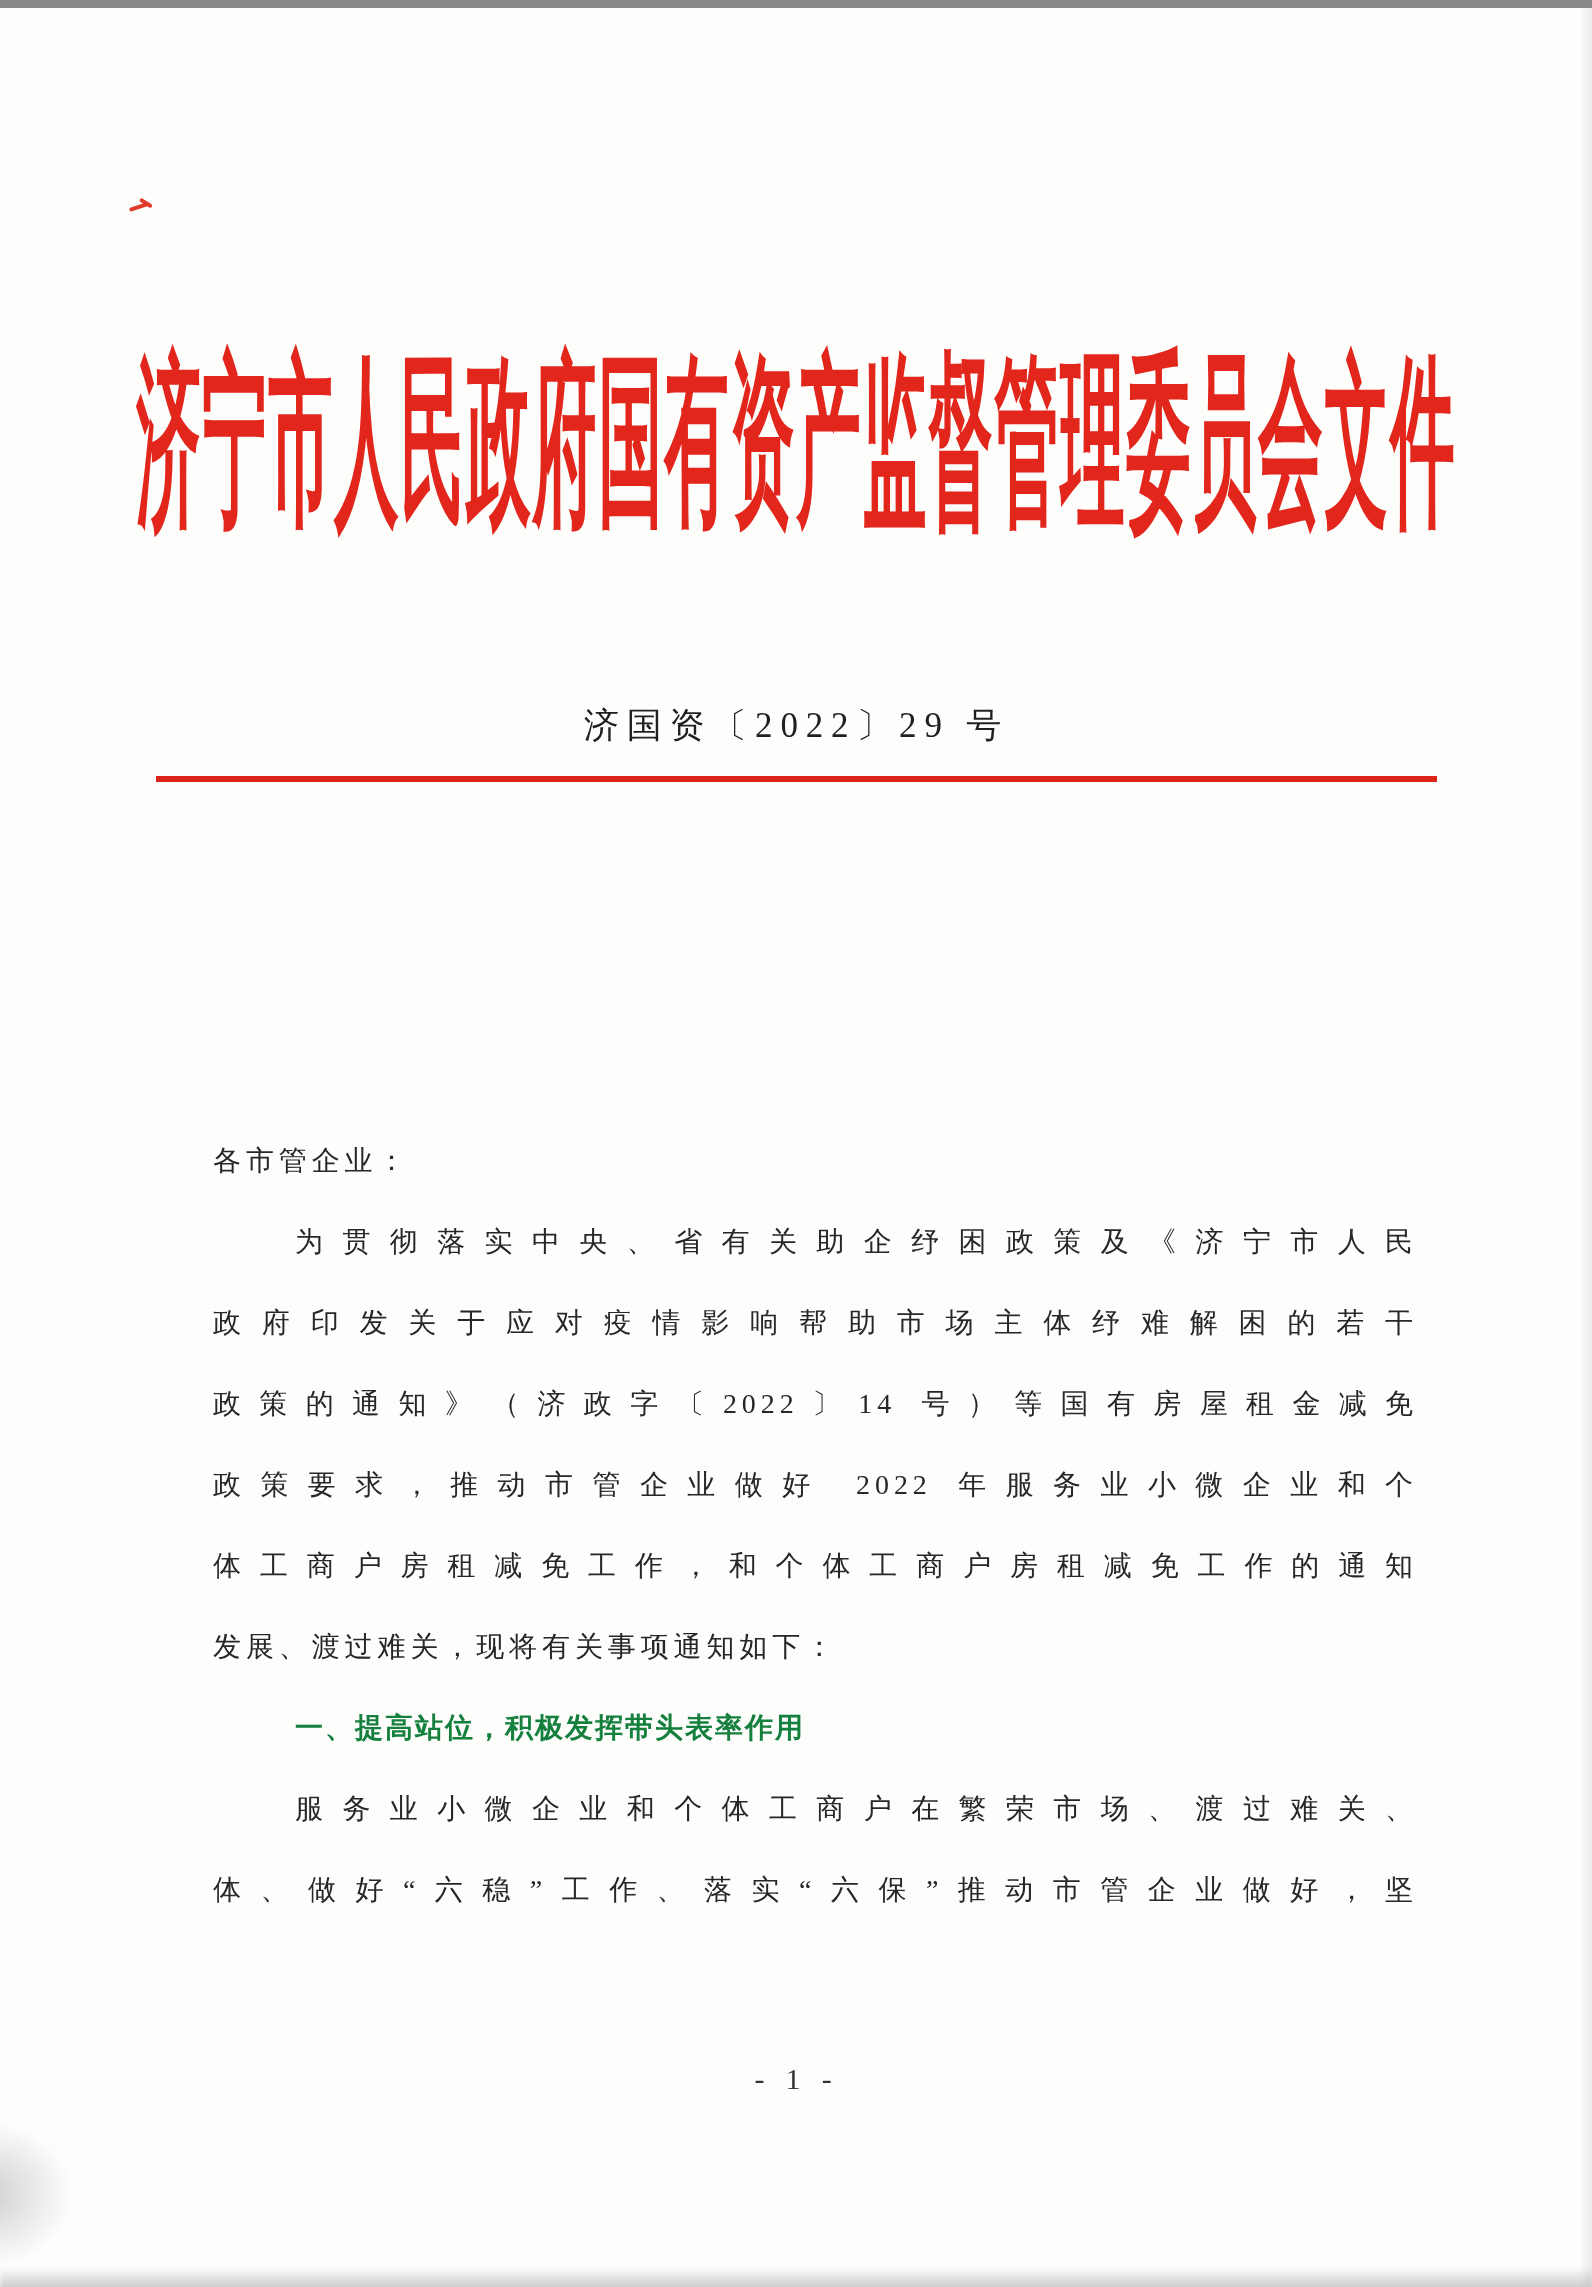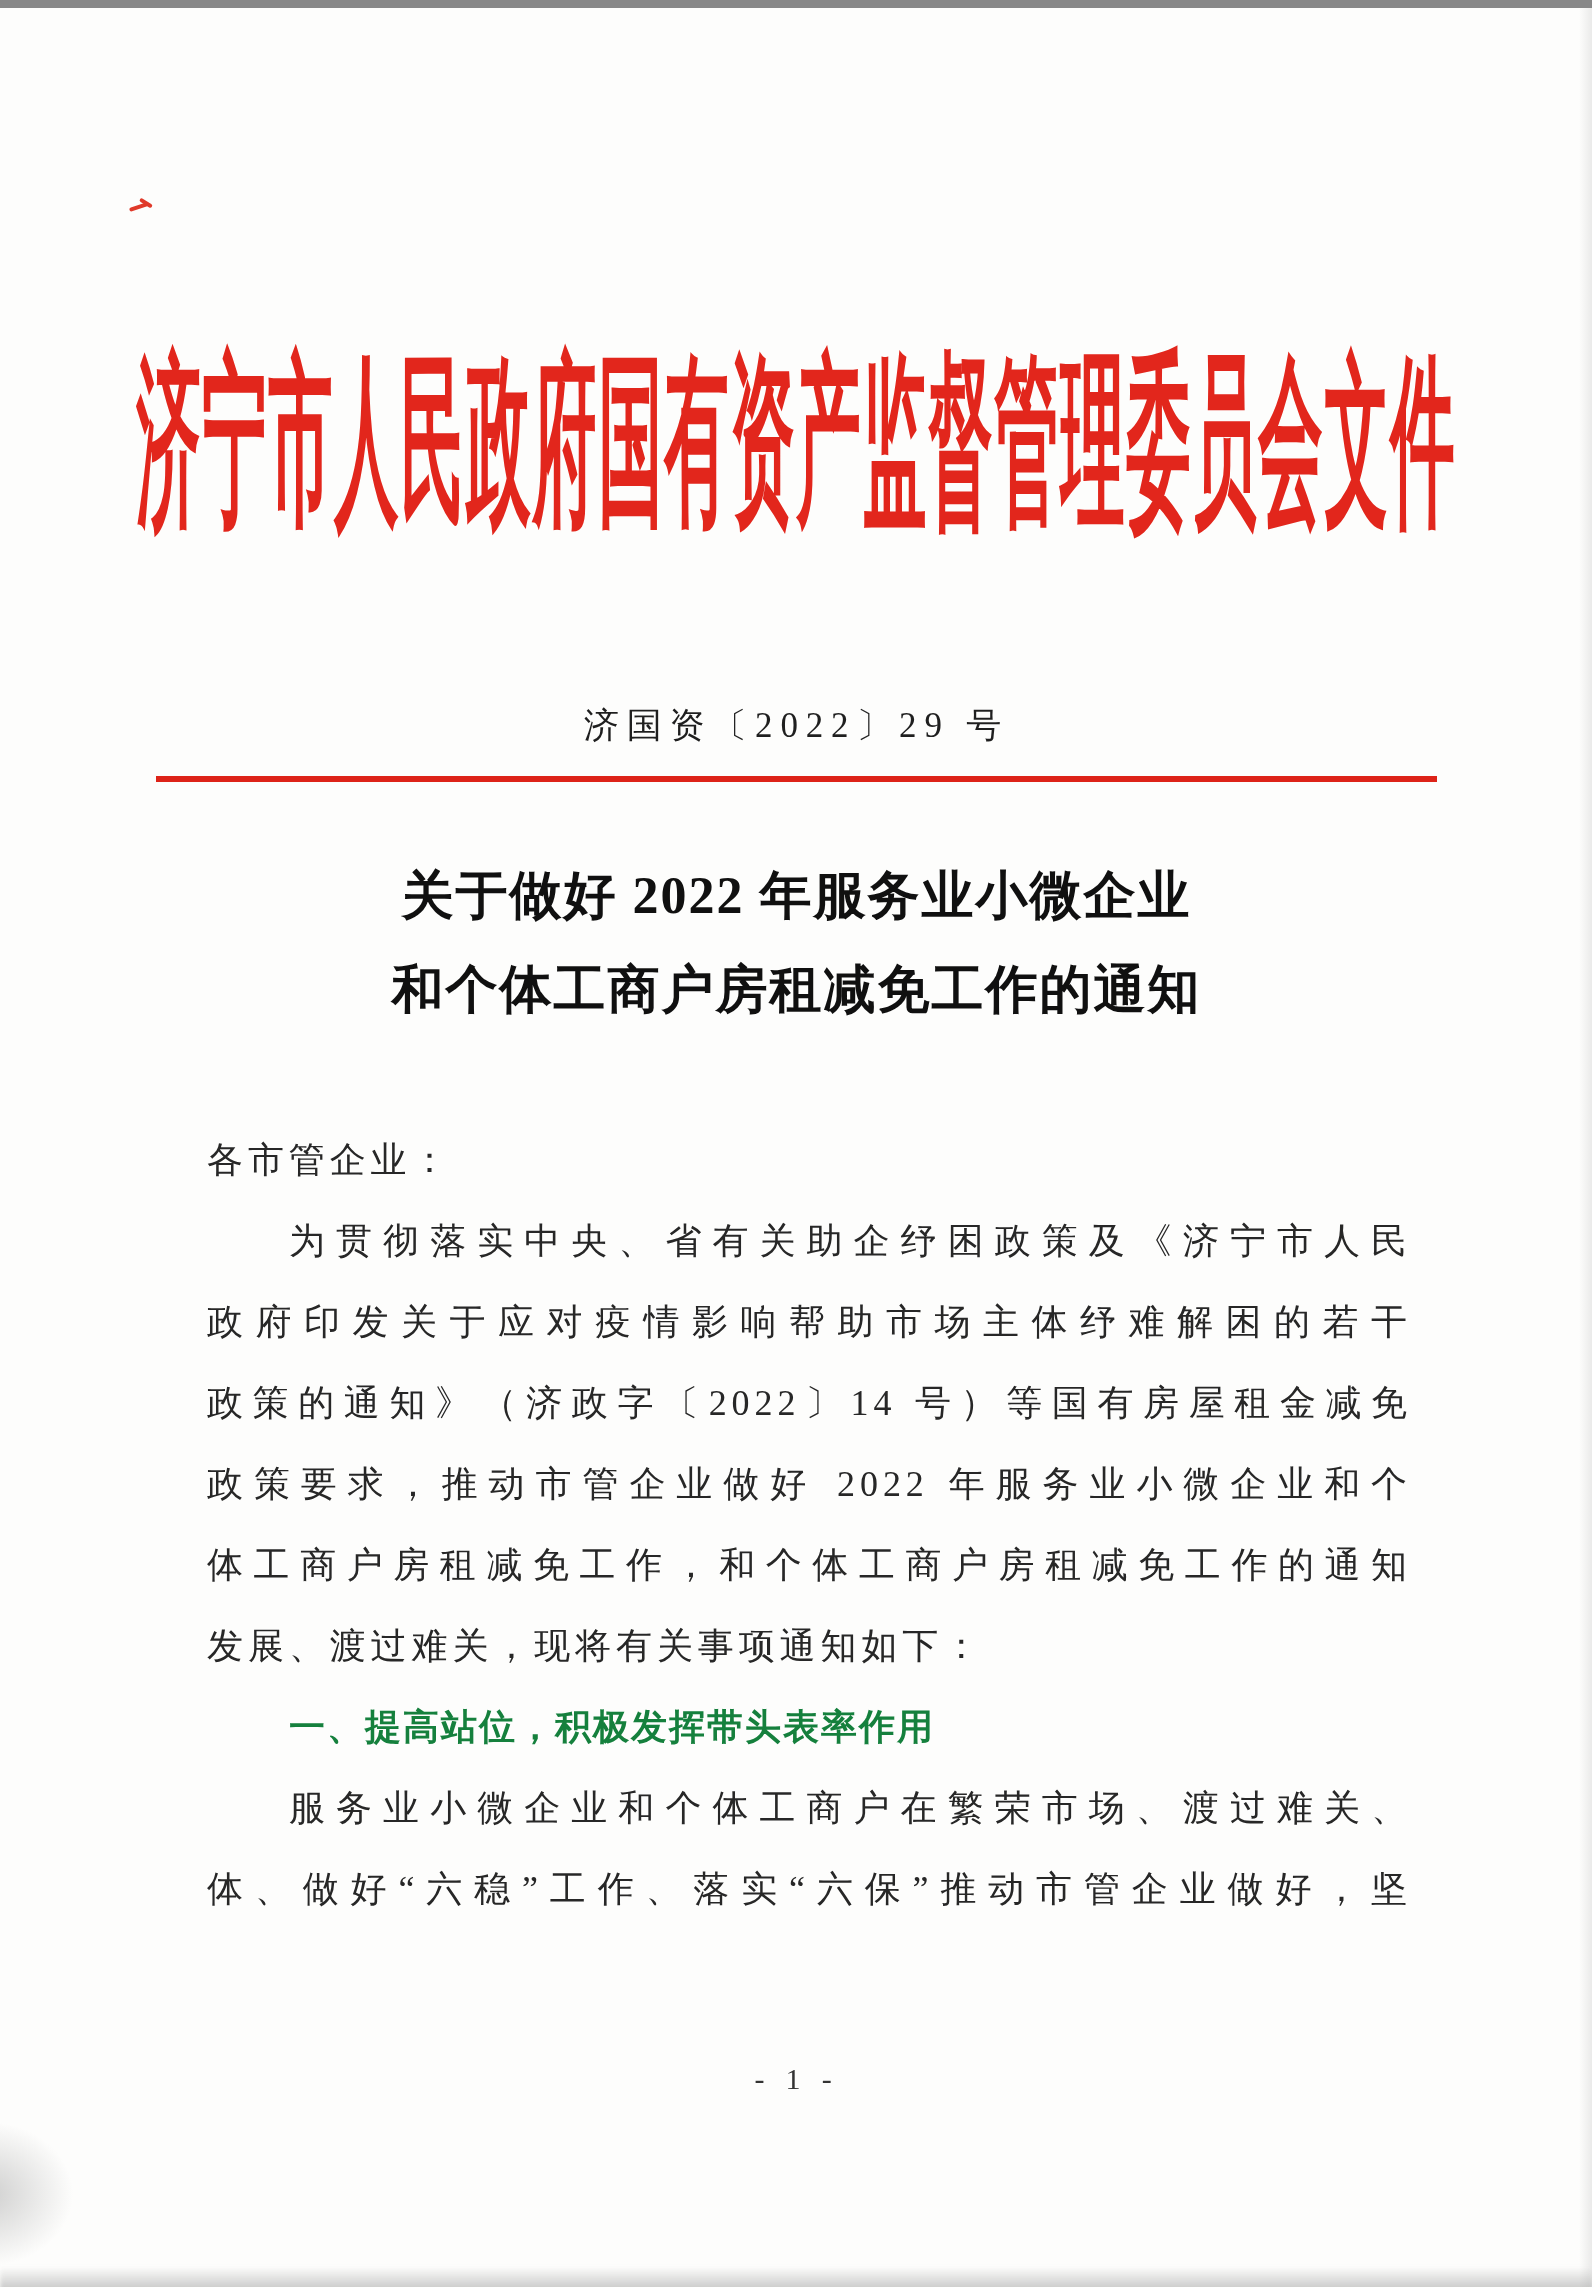--- a/index.html
+++ b/index.html
@@ -54,23 +54,23 @@
     text-align: center;
     font-size: 52px;
     font-weight: bold;
     letter-spacing: 2px;
     line-height: 94px;
     color: #101010;
   }
   .body-text {
     position: absolute;
     top: 1112px;
-    left: 207px;
+    left: 213px;
     width: 1205px;
-    font-size: 36px;
+    font-size: 28px;
     letter-spacing: 4.9px;
     color: #272727;
   }
   .line {
     height: 81px;
     line-height: 81px;
     white-space: nowrap;
   }
   .justify {
     white-space: normal;
@@ -138,24 +138,20 @@
 <div class="page">
 
   <span class="red-pen-mark"></span>
 
   <div class="red-header">济宁市人民政府国有资产监督管理委员会文件</div>
 
   <div class="doc-number">济国资〔2022〕29 号</div>
 
   <div class="red-rule"></div>
 
-  <div class="doc-title">
-    <div>关于做好 2022 年服务业小微企业</div>
-    <div>和个体工商户房租减免工作的通知</div>
-  </div>
 
   <div class="body-text">
     <div class="line">各市管企业：</div>
 
     <div class="line justify indent">为贯彻落实中央、省有关助企纾困政策及《济宁市人民</div>
     <div class="line justify">政府印发关于应对疫情影响帮助市场主体纾难解困的若干</div>
     <div class="line justify">政策的通知》（济政字〔2022〕14 号）等国有房屋租金减免</div>
     <div class="line justify">政策要求，推动市管企业做好 2022 年服务业小微企业和个</div>
     <div class="line justify">体工商户房租减免工作，和个体工商户房租减免工作的通知</div>
     <div class="line">发展、渡过难关，现将有关事项通知如下：</div>

